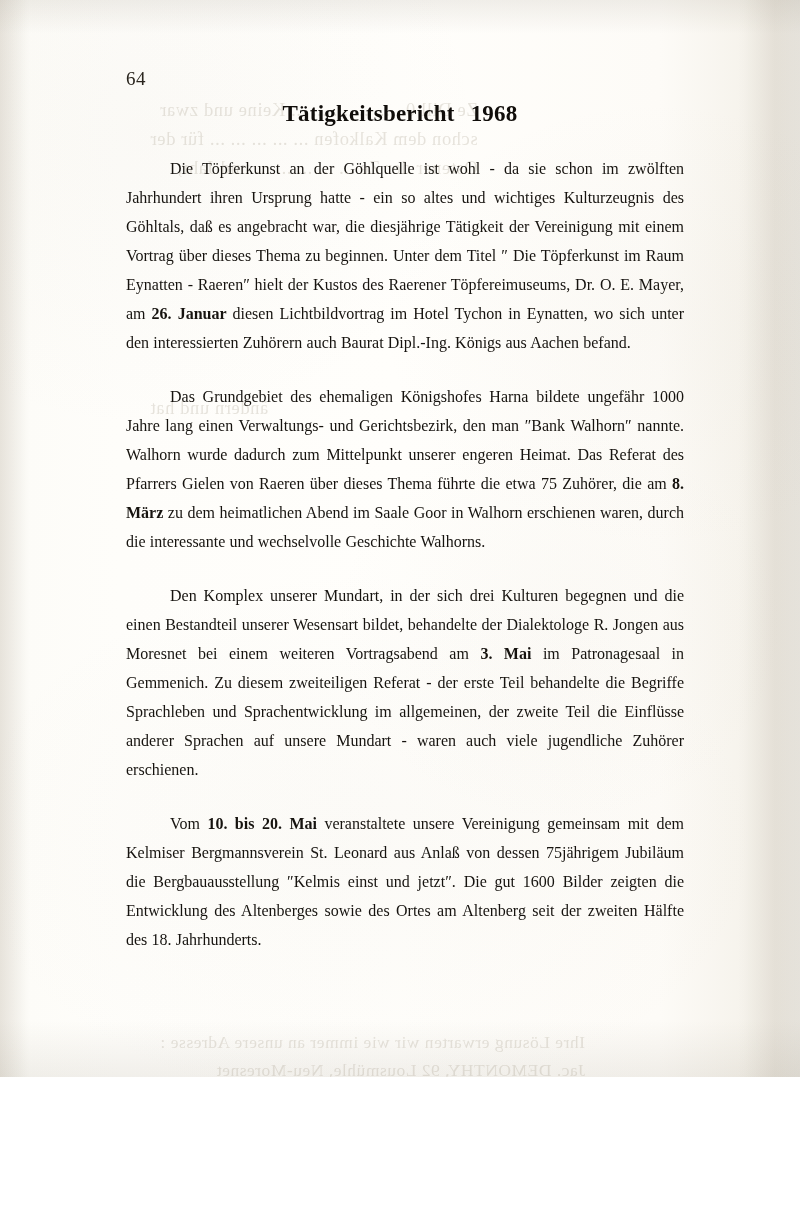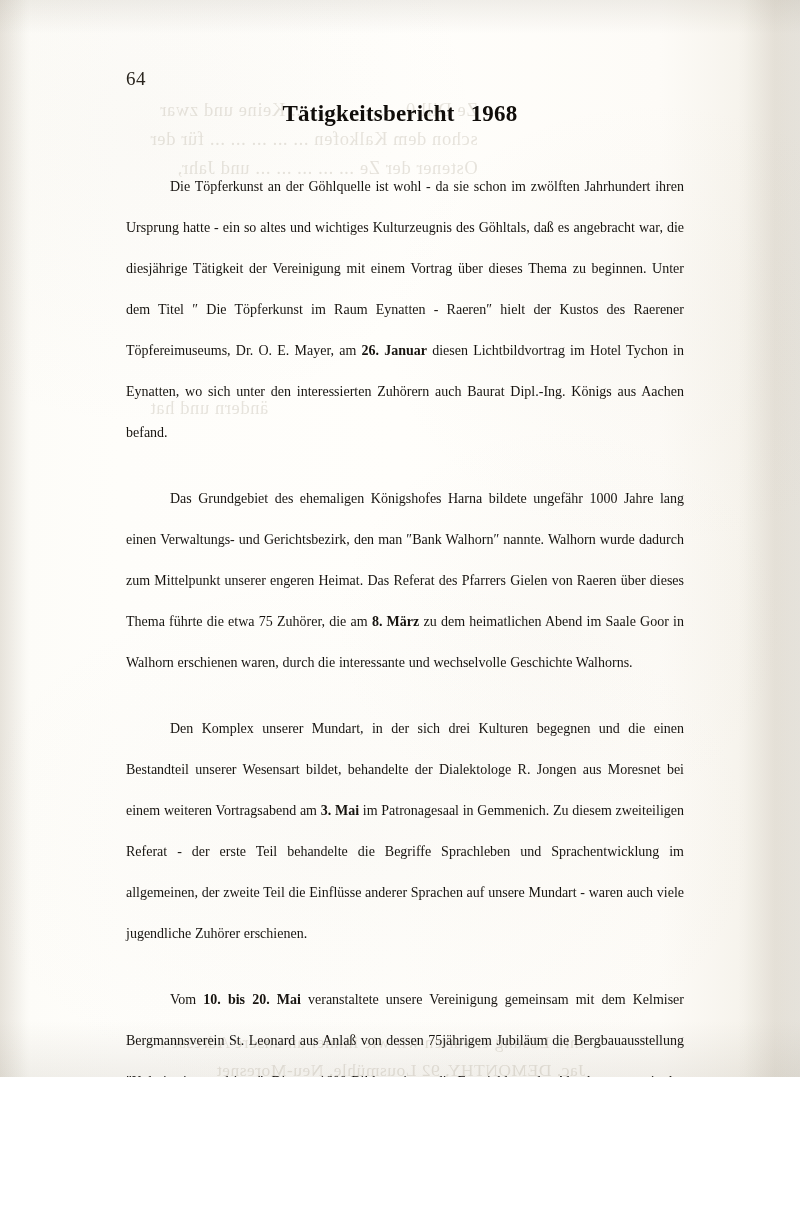--- a/index.html
+++ b/index.html
@@ -122,23 +122,23 @@
   }
 
   .body-block {
     position: absolute;
     left: 126px;
     top: 150px;
     width: 558px;
   }
 
   p.para {
-    margin: 16px 0 25px 0;
-    font-size: 14px;
-    line-height: 41px;
+    margin: 4px 0 25px 0;
+    font-size: 16px;
+    line-height: 29px;
     text-align: justify;
     text-justify: inter-word;
     text-indent: 44px;
     color: #16130f;
     word-spacing: 0.2px;
     hyphens: none;
   }
   p.para:last-child {
     margin-bottom: 0;
   }

